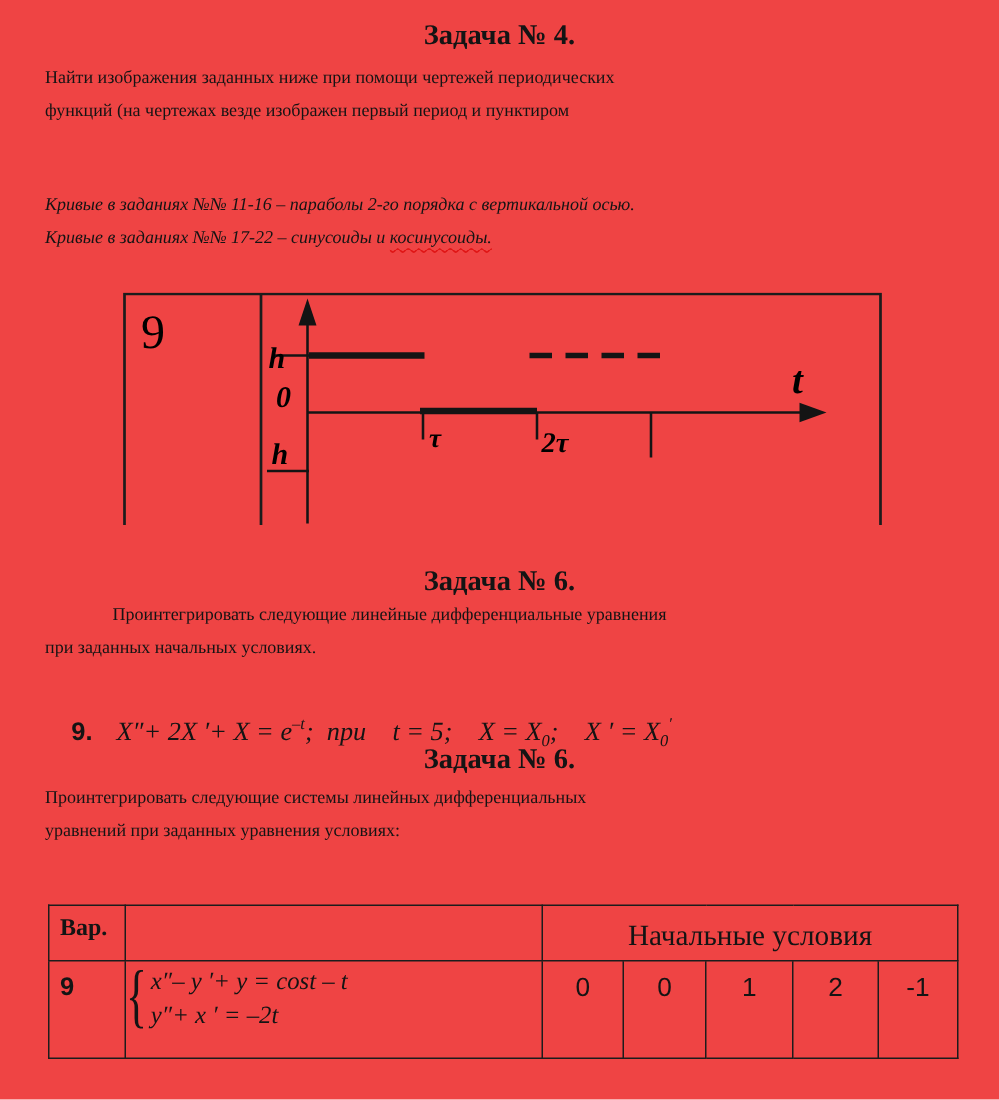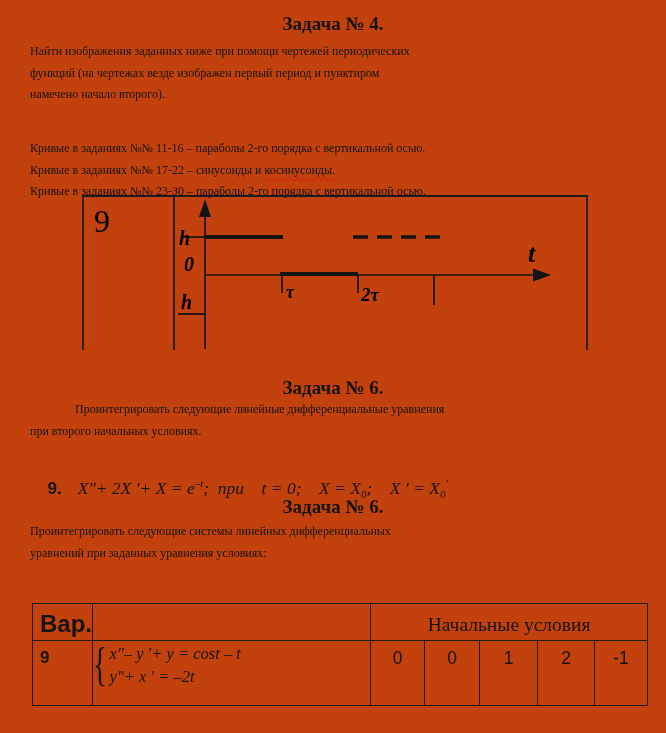--- a/index.html
+++ b/index.html
@@ -1,17 +1,17 @@
 <!DOCTYPE html>
 <html><head>
 <meta charset="utf-8">
 <style>
   html,body{margin:0;padding:0;background:#fff;}
   #page{
-    position:relative;width:666px;height:733px;background:#c2410c;
+    position:relative;width:666px;height:733px;background:#ef4444;
     font-family:"Liberation Serif","DejaVu Serif",serif;color:#141414;
     overflow:hidden;
   }
   .center-title{
     position:absolute;left:0;width:666px;text-align:center;
     font-weight:bold;font-size:19px;line-height:24px;
   }
   .para{position:absolute;left:30px;width:616px;font-size:12px;line-height:21.5px;}
   .bold-head{position:absolute;left:30px;font-weight:bold;font-size:19px;line-height:24px;}
   .line{white-space:pre;}
@@ -29,48 +29,46 @@
   #eq5{position:absolute;left:30px;top:447px;font-size:17.5px;line-height:24px;white-space:pre;}
   #eq5 .item-num{font-family:"Liberation Sans","DejaVu Sans",sans-serif;font-weight:bold;font-style:normal;font-size:17px;margin-right:16px;}
   .math{font-style:italic;white-space:pre;}
   .math sup{font-size:11px;vertical-align:7px;letter-spacing:0;}
   .math sub{font-size:11px;vertical-align:-4px;}
   
   #t6{
     position:absolute;left:32px;top:603px;border-collapse:collapse;table-layout:fixed;
   }
   #t6 td{border:1.6px solid #1c1c1c;padding:0;vertical-align:top;}
-  #t6 .var-h{font-family:Liberation Sans, sans-serif;font-weight:bold;font-size:24px;padding:6px 0 0 7px;}
+  #t6 .var-h{font-family:Liberation Serif, serif;font-weight:bold;font-size:16px;padding:6px 0 0 7px;}
   #t6 .group-h{text-align:center;font-size:19.5px;padding-top:6px;vertical-align:middle;}
   #t6 .var-c{font-family:"Liberation Sans","DejaVu Sans",sans-serif;font-weight:bold;font-size:17px;padding:7px 0 0 7px;}
   #t6 .val{font-family:"Liberation Sans","DejaVu Sans",sans-serif;font-size:17.5px;text-align:center;padding-top:7px;}
   #sys-cell{padding:4px 0 0 12px;}
   .sys-wrap{display:flex;align-items:center;}
   .brace{font-size:47px;font-weight:400;line-height:47px;transform:scaleX(0.62);transform-origin:left center;display:inline-block;}
   .sys-lines{display:inline-block;margin-left:-6px;}
   .sys-lines .math{display:block;font-size:16.5px;line-height:23px;}
 </style>
 </head>
 <body>
 
 <div id="page">
 
   <div class="center-title" style="top:12px;">Задача № 4.</div>
 
   <div class="para" style="top:41px;">
     <div class="line">Найти изображения заданных ниже при помощи чертежей периодических</div>
     <div class="line">функций (на чертежах везде изображен первый период и пунктиром</div>
-    <div class="line">намечено начало второго).</div>
   </div>
 
 
-  <div class="para" style="top:138px;">
+  <div class="para" style="top:126px;font-style:italic;">
     <div class="line"><span>Кривые в заданиях №№ 11-16 – параболы 2-го порядка с вертикальной осью.</span><span class="wavy"></span></div>
     <div class="line"><span>Кривые в заданиях №№ 17-22 – синусоиды и </span><span class="wavy">косинусоиды.</span></div>
-    <div class="line"><span>Кривые в заданиях №№ 23-30 – параболы 2-го порядка с вертикальной осью.</span><span class="wavy"></span></div>
   </div>
 
   <div id="figure-box">
     <svg width="507" height="156" viewBox="0 0 507 156">
 
       <polyline points="1,155 1,1 505,1 505,155" fill="none" stroke="#1c1c1c" stroke-width="1.8"></polyline>
       <line x1="92" y1="1" x2="92" y2="155" stroke="#1c1c1c" stroke-width="1.8"></line>
       <text x="12" y="37" font-size="32">9</text>
 
       <line x1="123" y1="16" x2="123" y2="154" stroke="#141414" stroke-width="1.7"></line>
@@ -96,25 +94,25 @@
       <line x1="96" y1="119" x2="124" y2="119" stroke="#141414" stroke-width="1.8"></line>
       <text x="204" y="103" font-size="18" class="hand">τ</text>
       <text x="279" y="106" font-size="19" class="hand">2τ</text>
     </svg>
   </div>
 
   <div class="center-title" style="top:376px;">Задача № 6.</div>
 
   <div class="para" style="top:399px;text-indent:45px;">
     <div class="line" style="text-indent:45px;">Проинтегрировать следующие линейные дифференциальные уравнения</div>
-    <div class="line" style="text-indent:0;">при второго начальных условиях.</div>
+    <div class="line" style="text-indent:0;">при заданных начальных условиях.</div>
   </div>
 
   <div id="eq5">
-    <span class="item-num">9.</span><span class="math"><span>X″+ 2X ′+ X = e</span><sup>–t</sup><span>;  при    t = 0;    X = X</span><sub>0</sub><span>;    X ′ = X</span><sub>0</sub><sup>′</sup></span>
+    <span class="item-num">9.</span><span class="math"><span>X″+ 2X ′+ X = e</span><sup>–t</sup><span>;  при    t = 5;    X = X</span><sub>0</sub><span>;    X ′ = X</span><sub>0</sub><sup>′</sup></span>
   </div>
 
   <div class="center-title" style="top:495px;">Задача № 6.</div>
 
   <div class="para" style="top:521px;">
     <div class="line">Проинтегрировать следующие системы линейных дифференциальных</div>
     <div class="line">уравнений при заданных уравнения условиях:</div>
   </div>
 
   <table id="t6">

